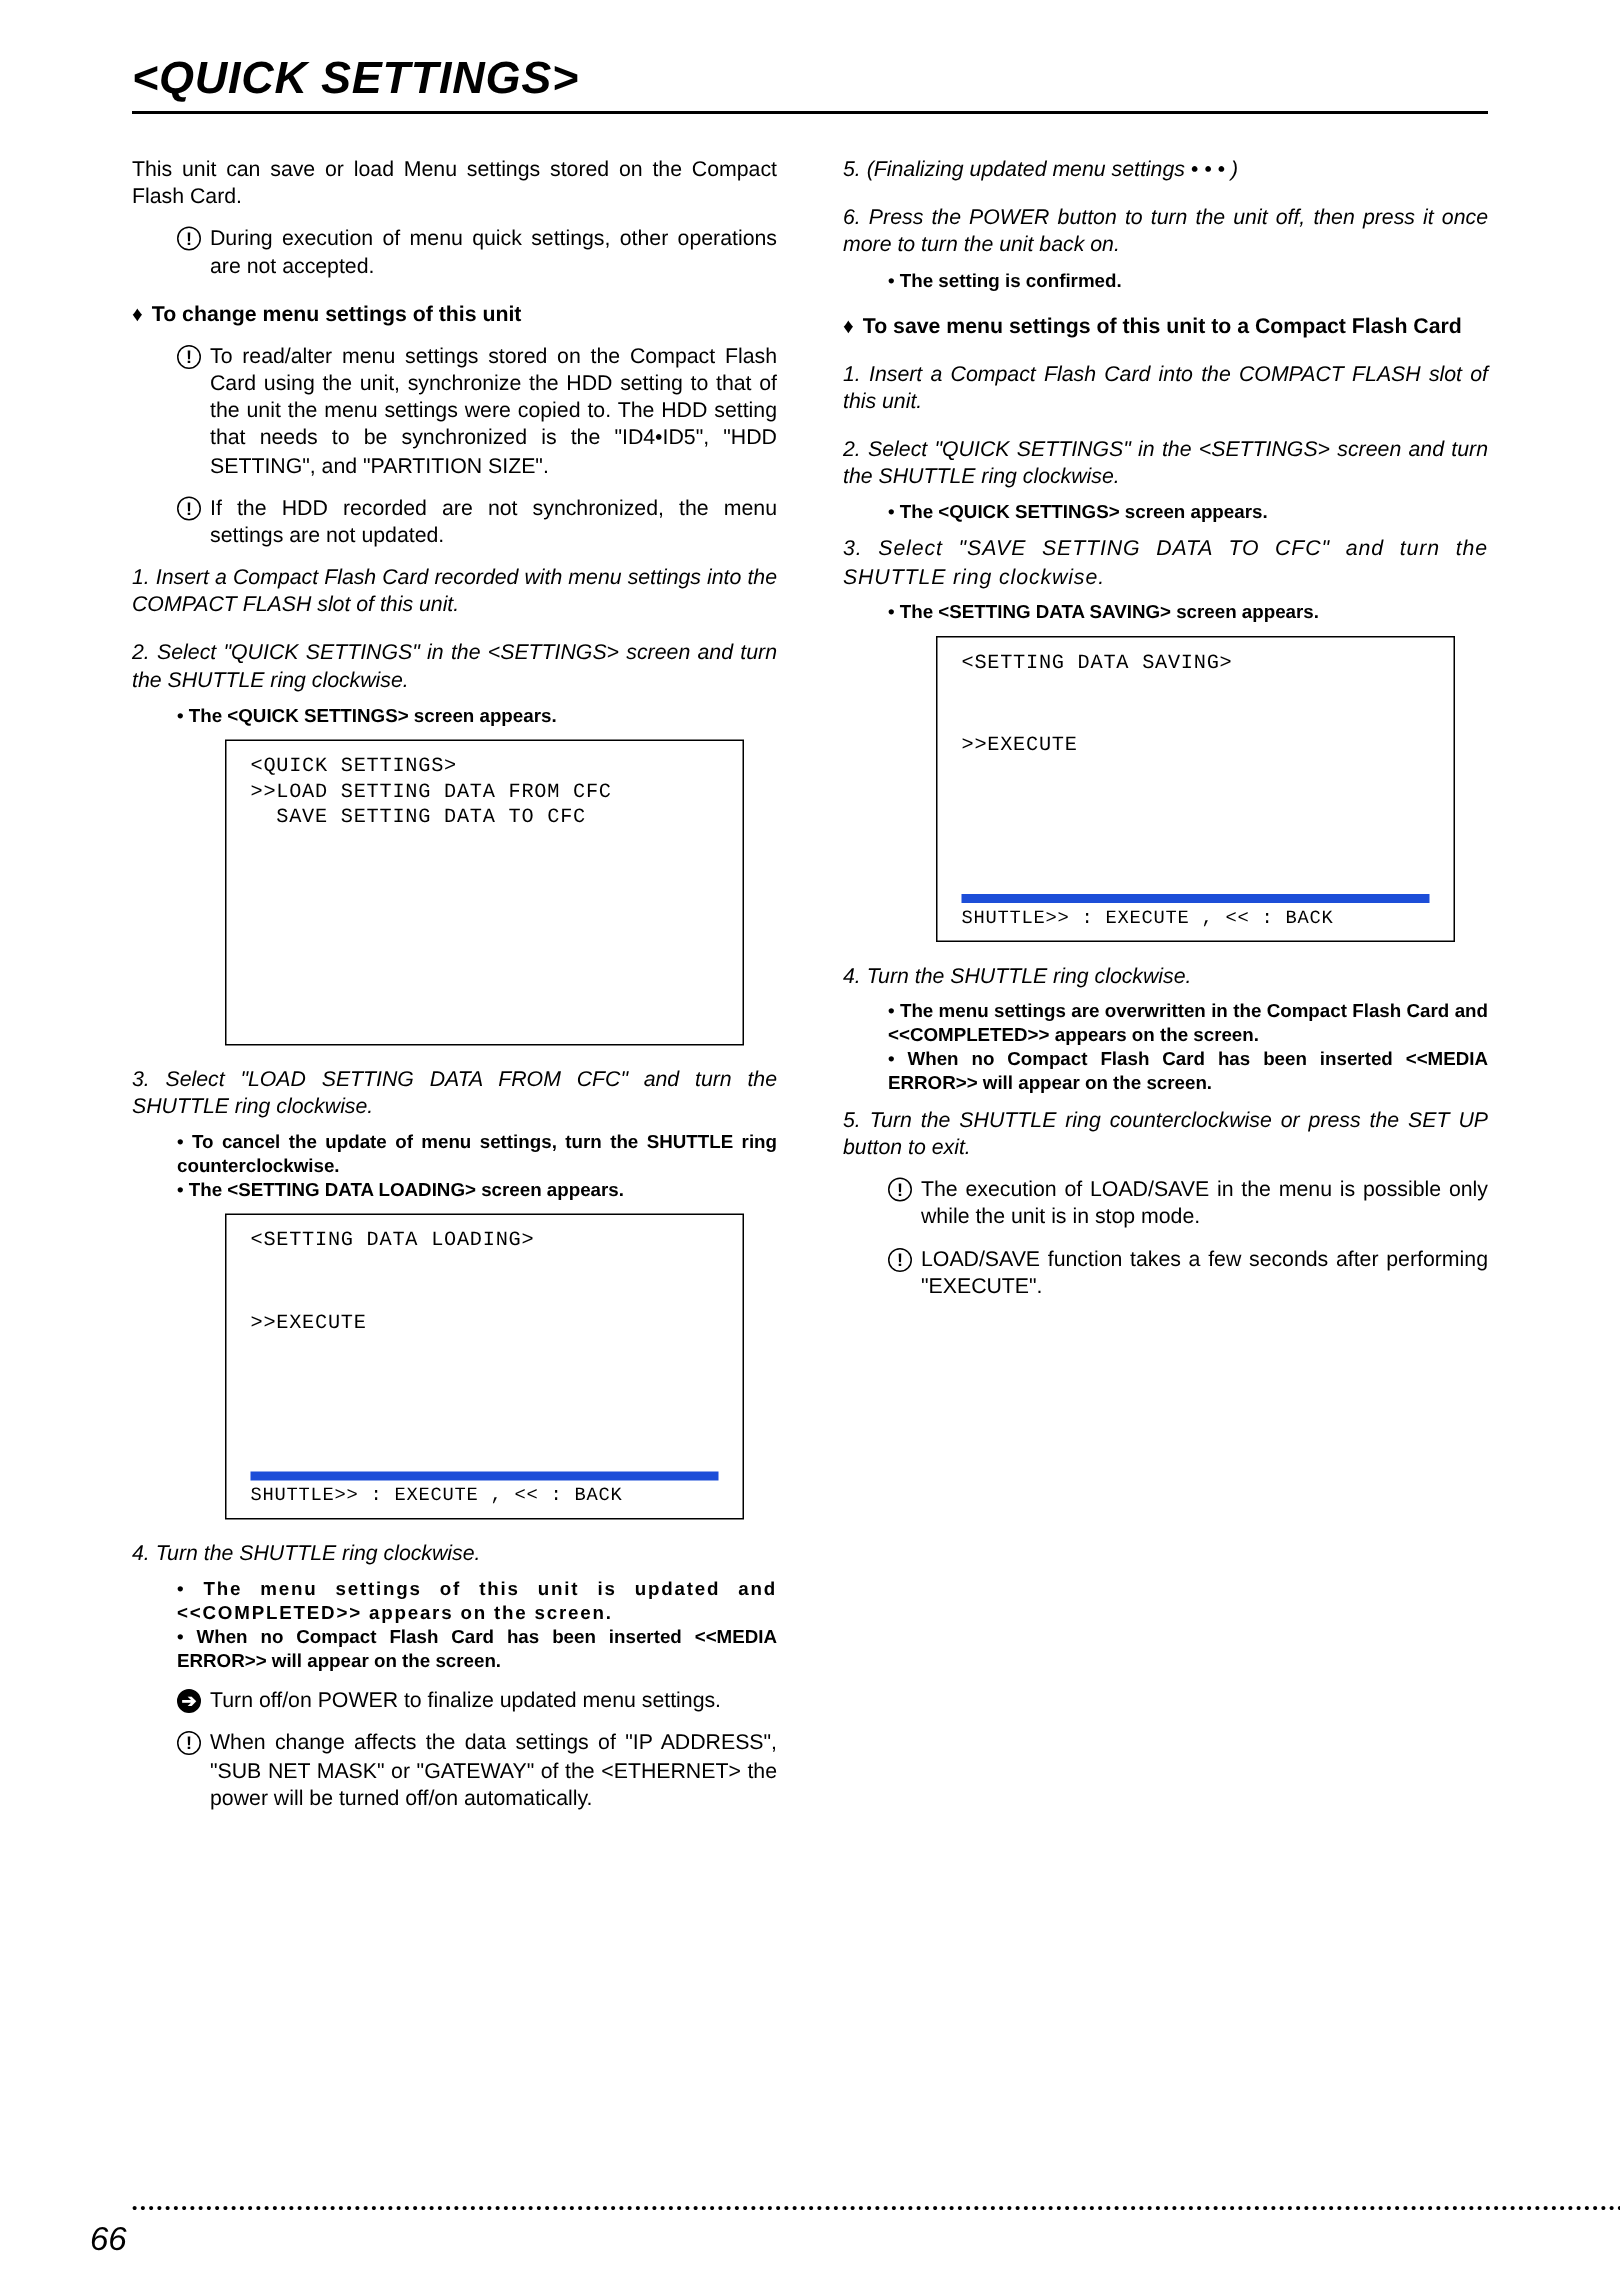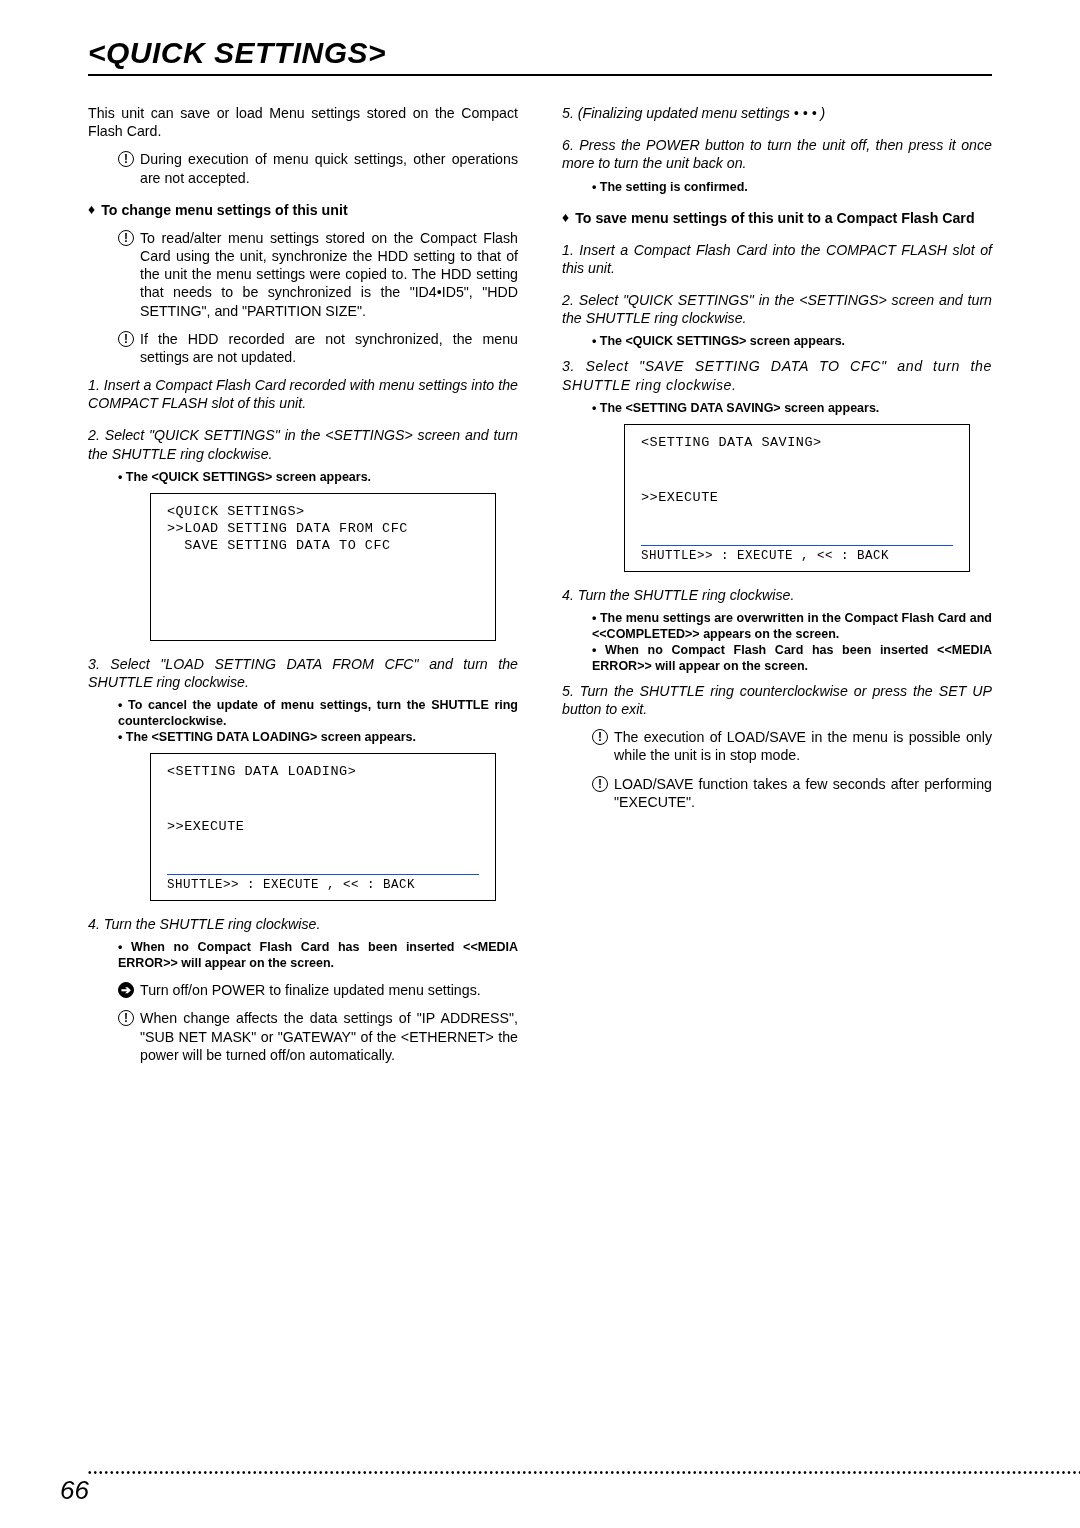--- a/index.html
+++ b/index.html
@@ -59,45 +59,45 @@
     .sub-head { font-weight:bold; margin: 14px 0 6px 0; display:flex; gap:6px;}
     .diamond { font-size:14px; }
     .screen-box {
       border:1.5px solid #000;
       margin: 8px 22px 14px 62px;
       padding: 10px 16px 4px 16px;
       font-family: "Courier New", monospace;
       font-size: 13.5px;
       letter-spacing: 0.5px;
       line-height: 1.25;
-      height: 148px;
+      height: 204px;
       position: relative;
     }
     .screen-box .footer-line {
       position:absolute; bottom:6px; left:16px; right:16px;
-      border-top:1px solid #1d4ed8; padding-top:3px;
+      border-top:6px solid #1d4ed8; padding-top:3px;
       font-size:12.5px;
     }
     .screen-box .body-area { }
     .screen-box .opt-row { white-space: pre; }
     .screen-box .exec-gap { margin-top: 38px; }
     .dots {
       position:absolute;
       bottom: 50px;
       left:88px; right:0;
       font-size: 10px;
       letter-spacing: 2px;
       white-space: nowrap;
       overflow: hidden;
     }
     .page-num {
       position:absolute;
       bottom: 22px;
       left: 60px;
-      font-size: 26px;
+      font-size: 22px;
       font-style: italic;
     }
     .sp8 { height:8px; }
   </style>
 </head>
 <body>
 
 <div class="page-title">&lt;QUICK SETTINGS&gt;</div>
 
 <div class="columns">
@@ -144,20 +144,21 @@
 
     <div class="screen-box">
       <div class="body-area">
         <div class="opt-row">&lt;SETTING DATA LOADING&gt;</div>
         <div class="opt-row exec-gap">&gt;&gt;EXECUTE</div>
       </div>
       <div class="footer-line">SHUTTLE&gt;&gt; : EXECUTE , &lt;&lt; : BACK</div>
     </div>
 
     <div class="para italic">4. Turn the SHUTTLE ring clockwise.</div>
+    <div class="small bold indent" style="text-align:justify; letter-spacing:1.2px;">• The menu settings of this unit is updated and &lt;&lt;COMPLETED&gt;&gt; appears on the screen.</div>
     <div class="small bold indent" style="text-align:justify">• When no Compact Flash Card has been inserted &lt;&lt;MEDIA ERROR&gt;&gt; will appear on the screen.</div>
 
     <div class="notice-wrap">
       <div class="arrow-icon">➔</div>
       <div>Turn off/on POWER to finalize updated menu settings.</div>
     </div>
 
     <div class="notice-wrap">
       <div class="notice-icon">!</div>
       <div>When change affects the data settings of "IP ADDRESS", "SUB NET MASK" or "GATEWAY" of the &lt;ETHERNET&gt; the power will be turned off/on automatically.</div>

